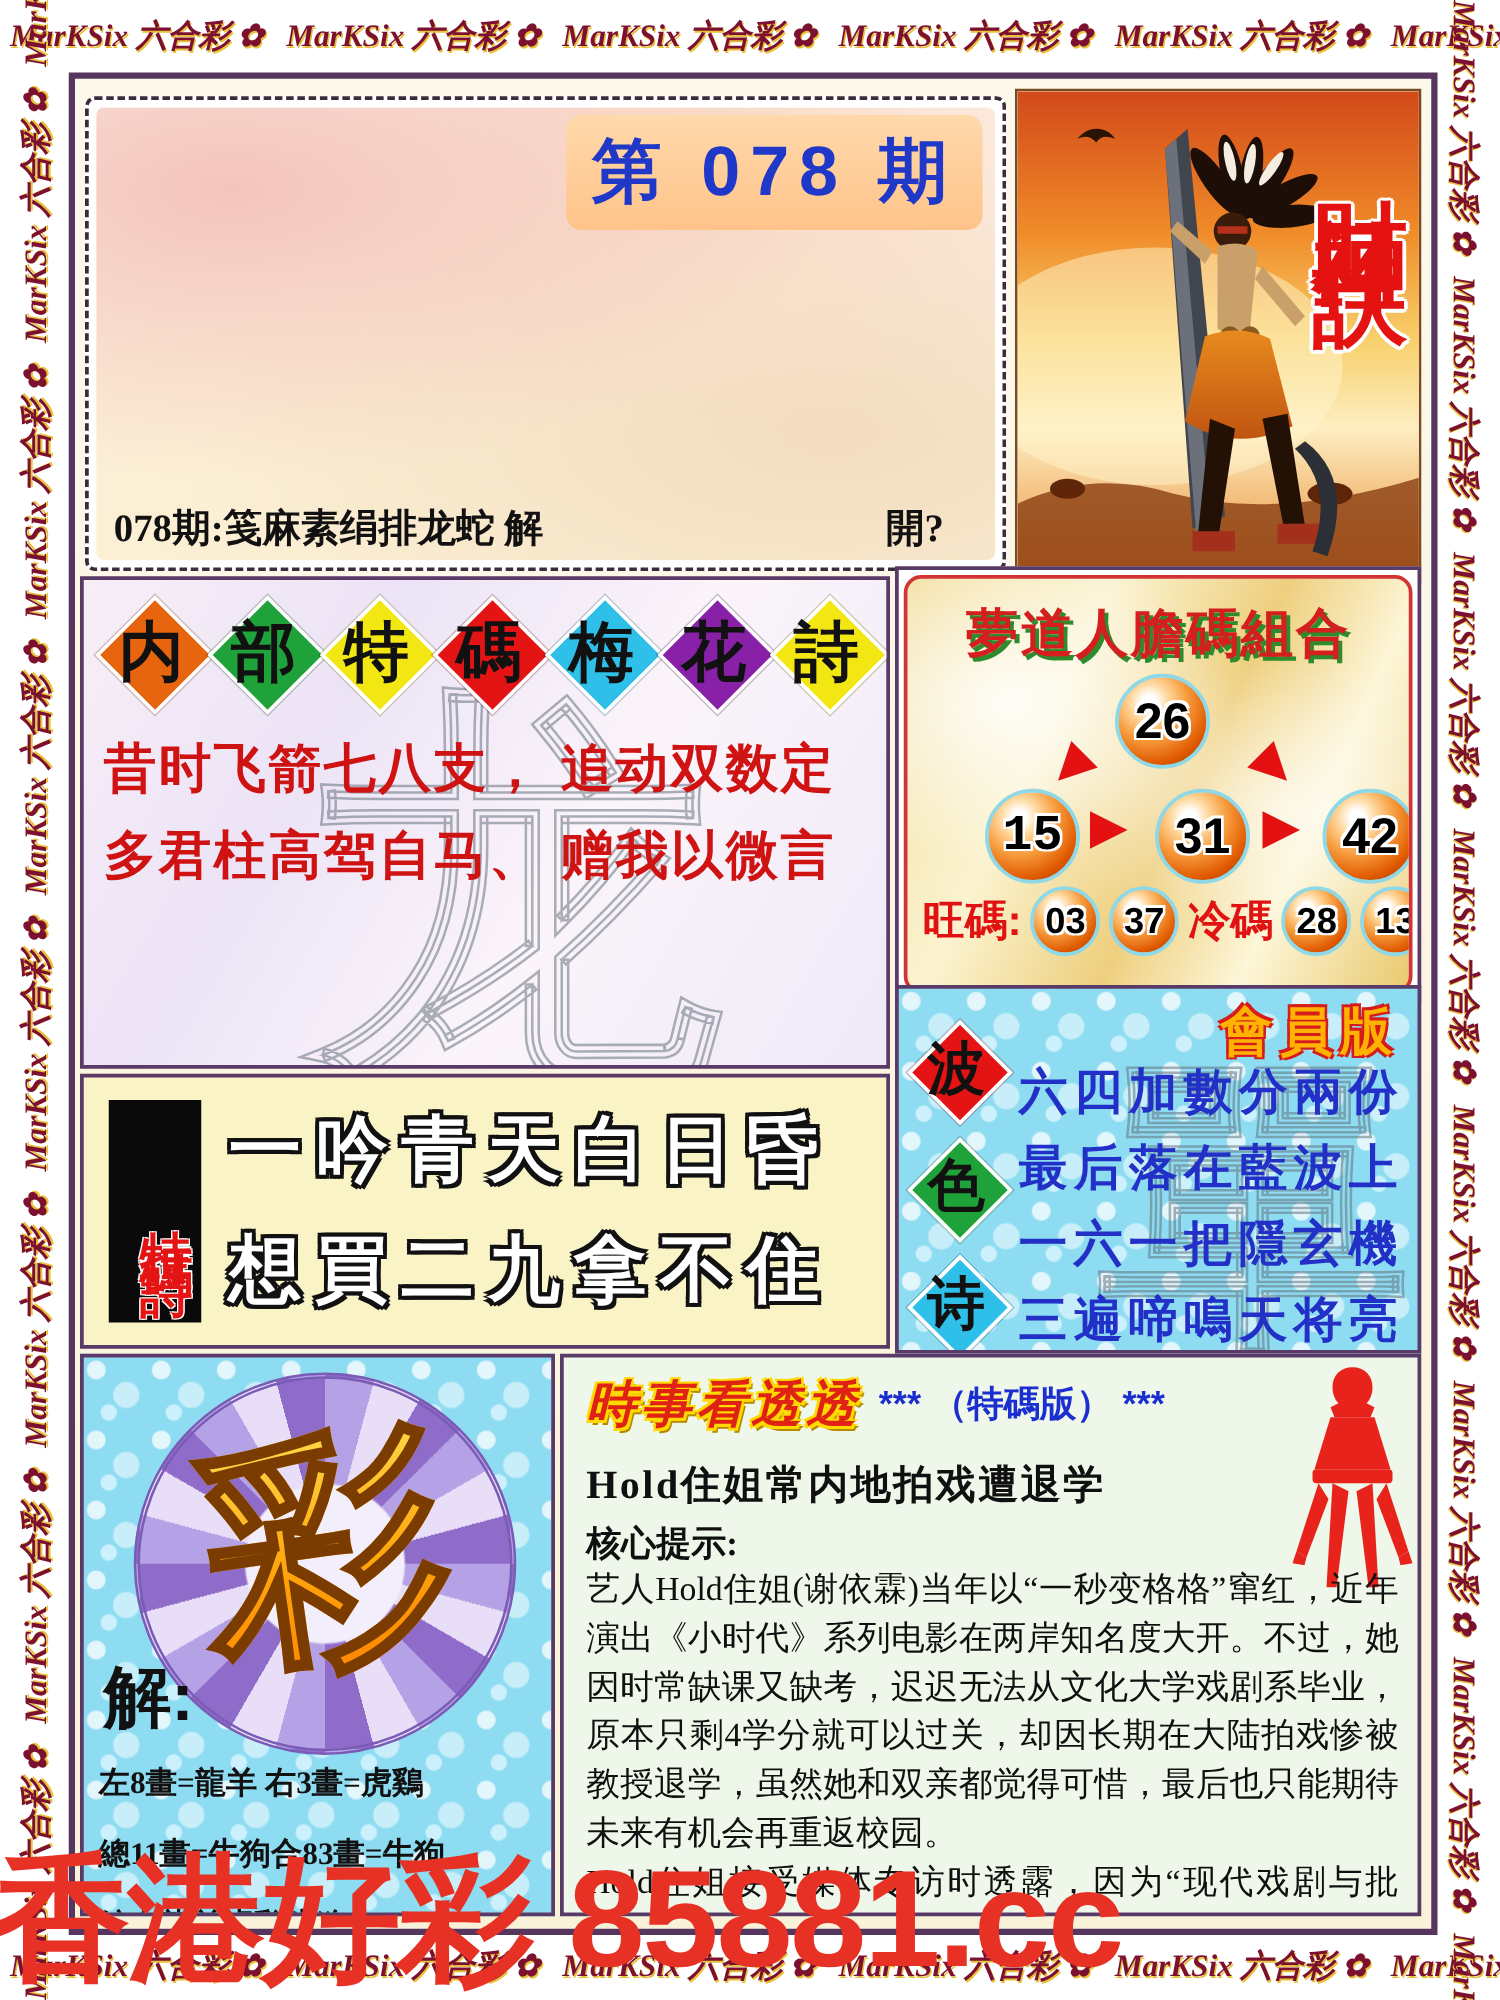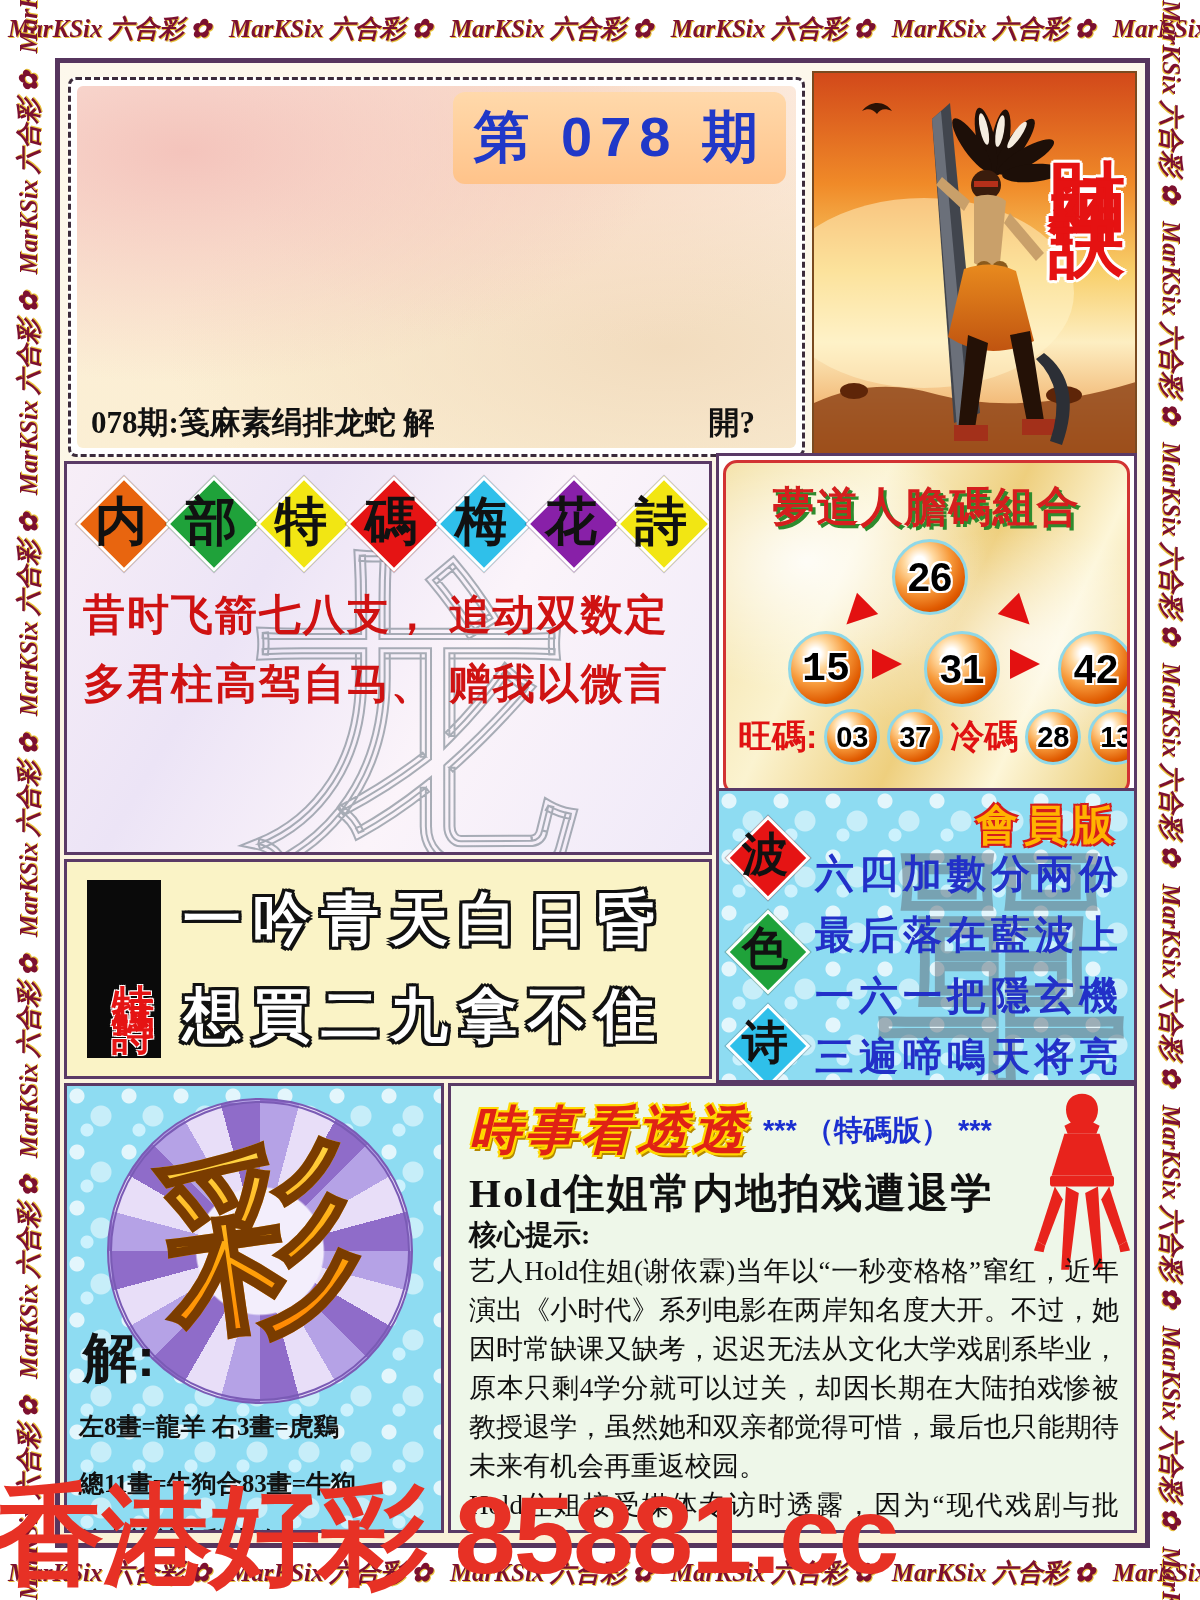--- a/index.html
+++ b/index.html
@@ -122,25 +122,25 @@
      -webkit-background-clip:text;background-clip:text;color:transparent;
      -webkit-text-stroke:3px #7a3c00;}
   .jie{position:absolute;left:16px;top:236px;font-size:54px;font-weight:900;color:#111;}
   .cai-lines{position:absolute;left:12px;top:312px;width:360px;}
   .cai-line{font-size:25px;font-weight:900;color:#111;line-height:57px;white-space:nowrap;
             font-family:"Liberation Serif",serif;}
   
   .news{left:388px;top:1020px;width:689px;height:450px;border:3px solid #5a3a66;
         background:linear-gradient(#eef8e9,#f6fbف0,#eef7ea);background:#eef7e9;overflow:hidden;}
   .news-title-row{position:absolute;left:18px;top:10px;display:flex;align-items:center;gap:14px;}
-  .news-title{font-size:52px;font-weight:900;font-style:italic;color:#e02215;letter-spacing:4px;
+  .news-title{font-size:40px;font-weight:900;font-style:italic;color:#e02215;letter-spacing:4px;
      text-shadow:-2px -2px 0 #ffd900,2px -2px 0 #ffd900,-2px 2px 0 #ffd900,2px 2px 0 #ffd900,
        3px 4px 0 #b58900;}
   .news-edition{font-size:29px;font-weight:900;color:#1b2fd0;white-space:nowrap;}
-  .news-headline{position:absolute;left:18px;top:80px;font-size:41px;font-weight:bold;color:#101010;
+  .news-headline{position:absolute;left:18px;top:80px;font-size:32px;font-weight:bold;color:#101010;
      font-family:"Liberation Serif",serif;letter-spacing:2px;}
   .news-lead{position:absolute;left:18px;top:130px;font-size:28px;font-weight:bold;color:#101010;
      font-family:"Liberation Serif",serif;}
   .news-body{position:absolute;left:18px;top:166px;width:650px;}
   .news-body p{margin:0;font-size:27px;line-height:39px;color:#101010;
      font-family:"Liberation Serif",serif;text-align:justify;}
   .woman{position:absolute;right:4px;top:4px;width:96px;height:190px;}
   
   .footer-wm{position:absolute;left:-6px;top:1462px;z-index:50;font-size:110px;font-weight:900;
      color:#e73125;white-space:nowrap;letter-spacing:-2px;font-family:"Liberation Sans",sans-serif;}

